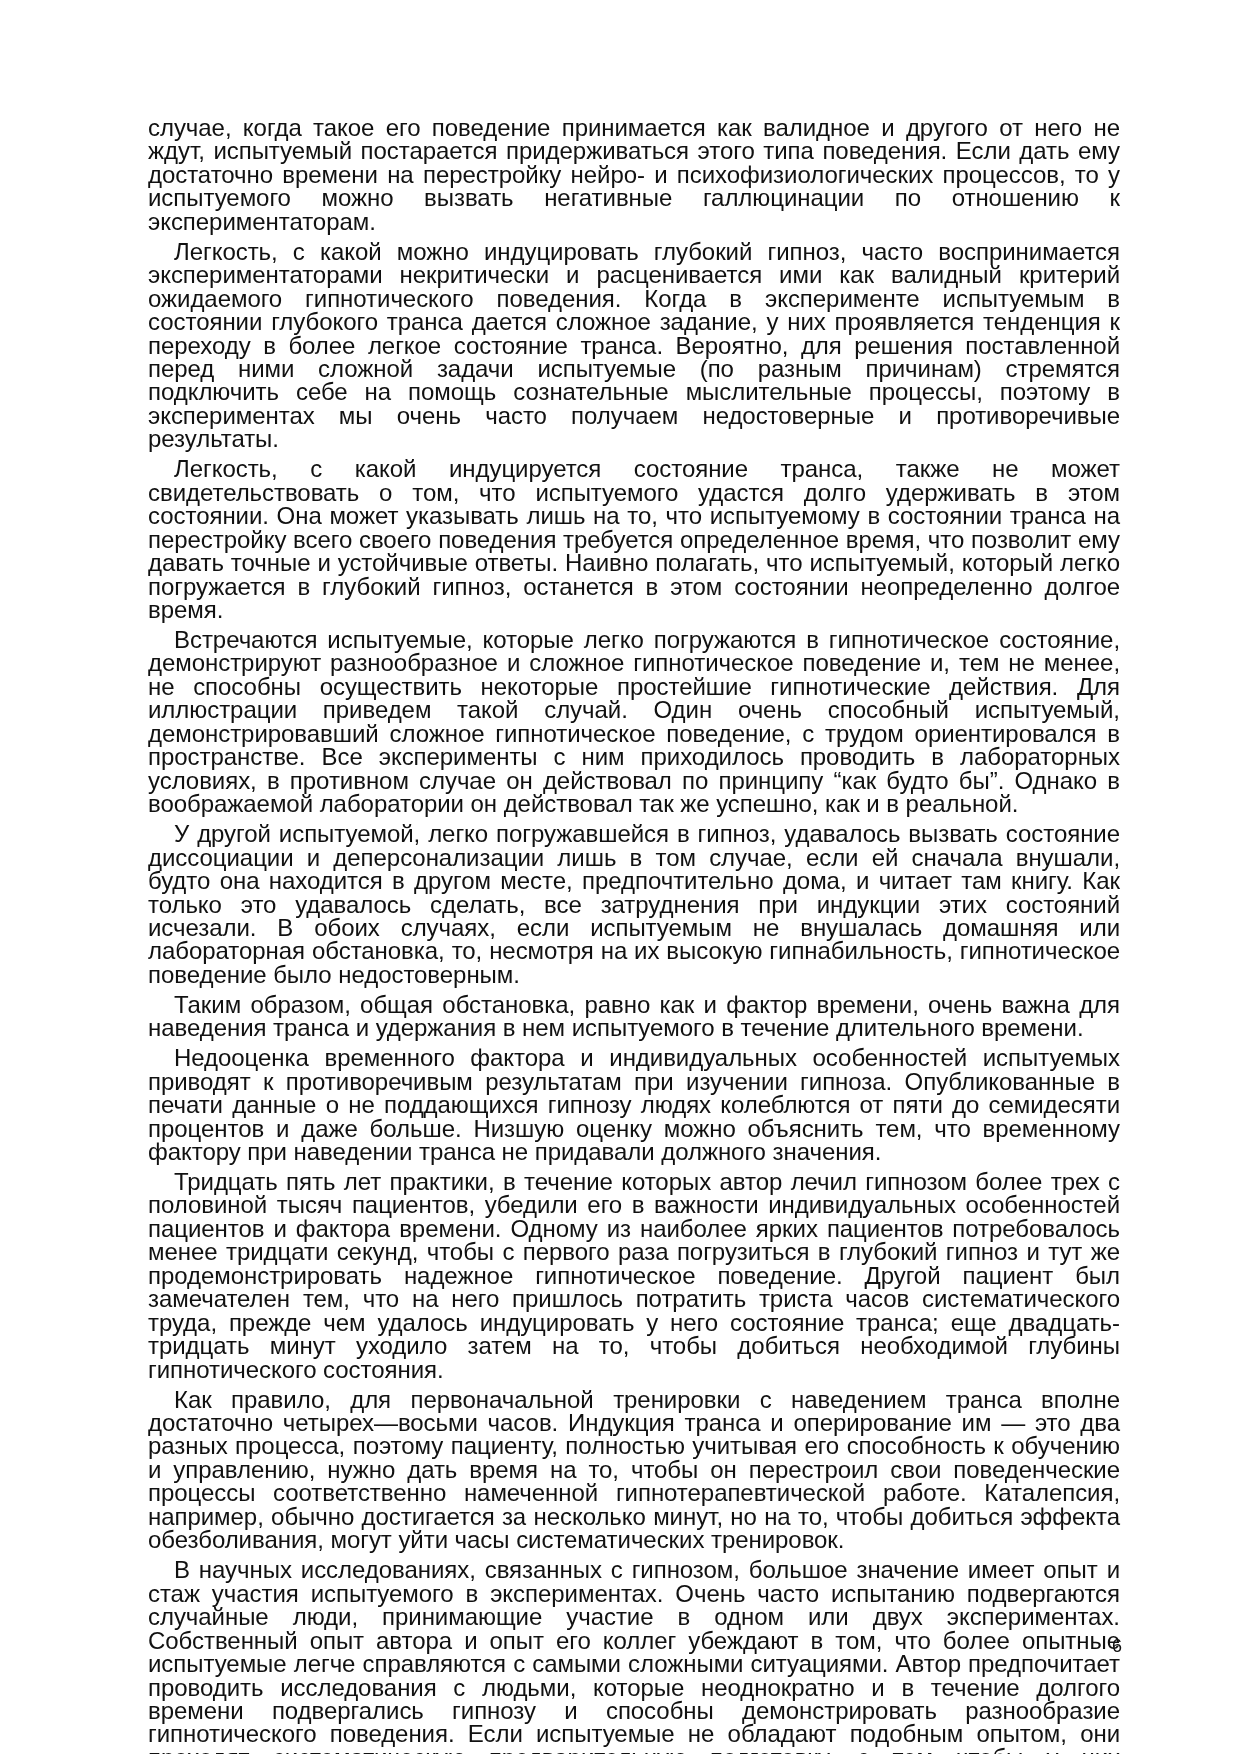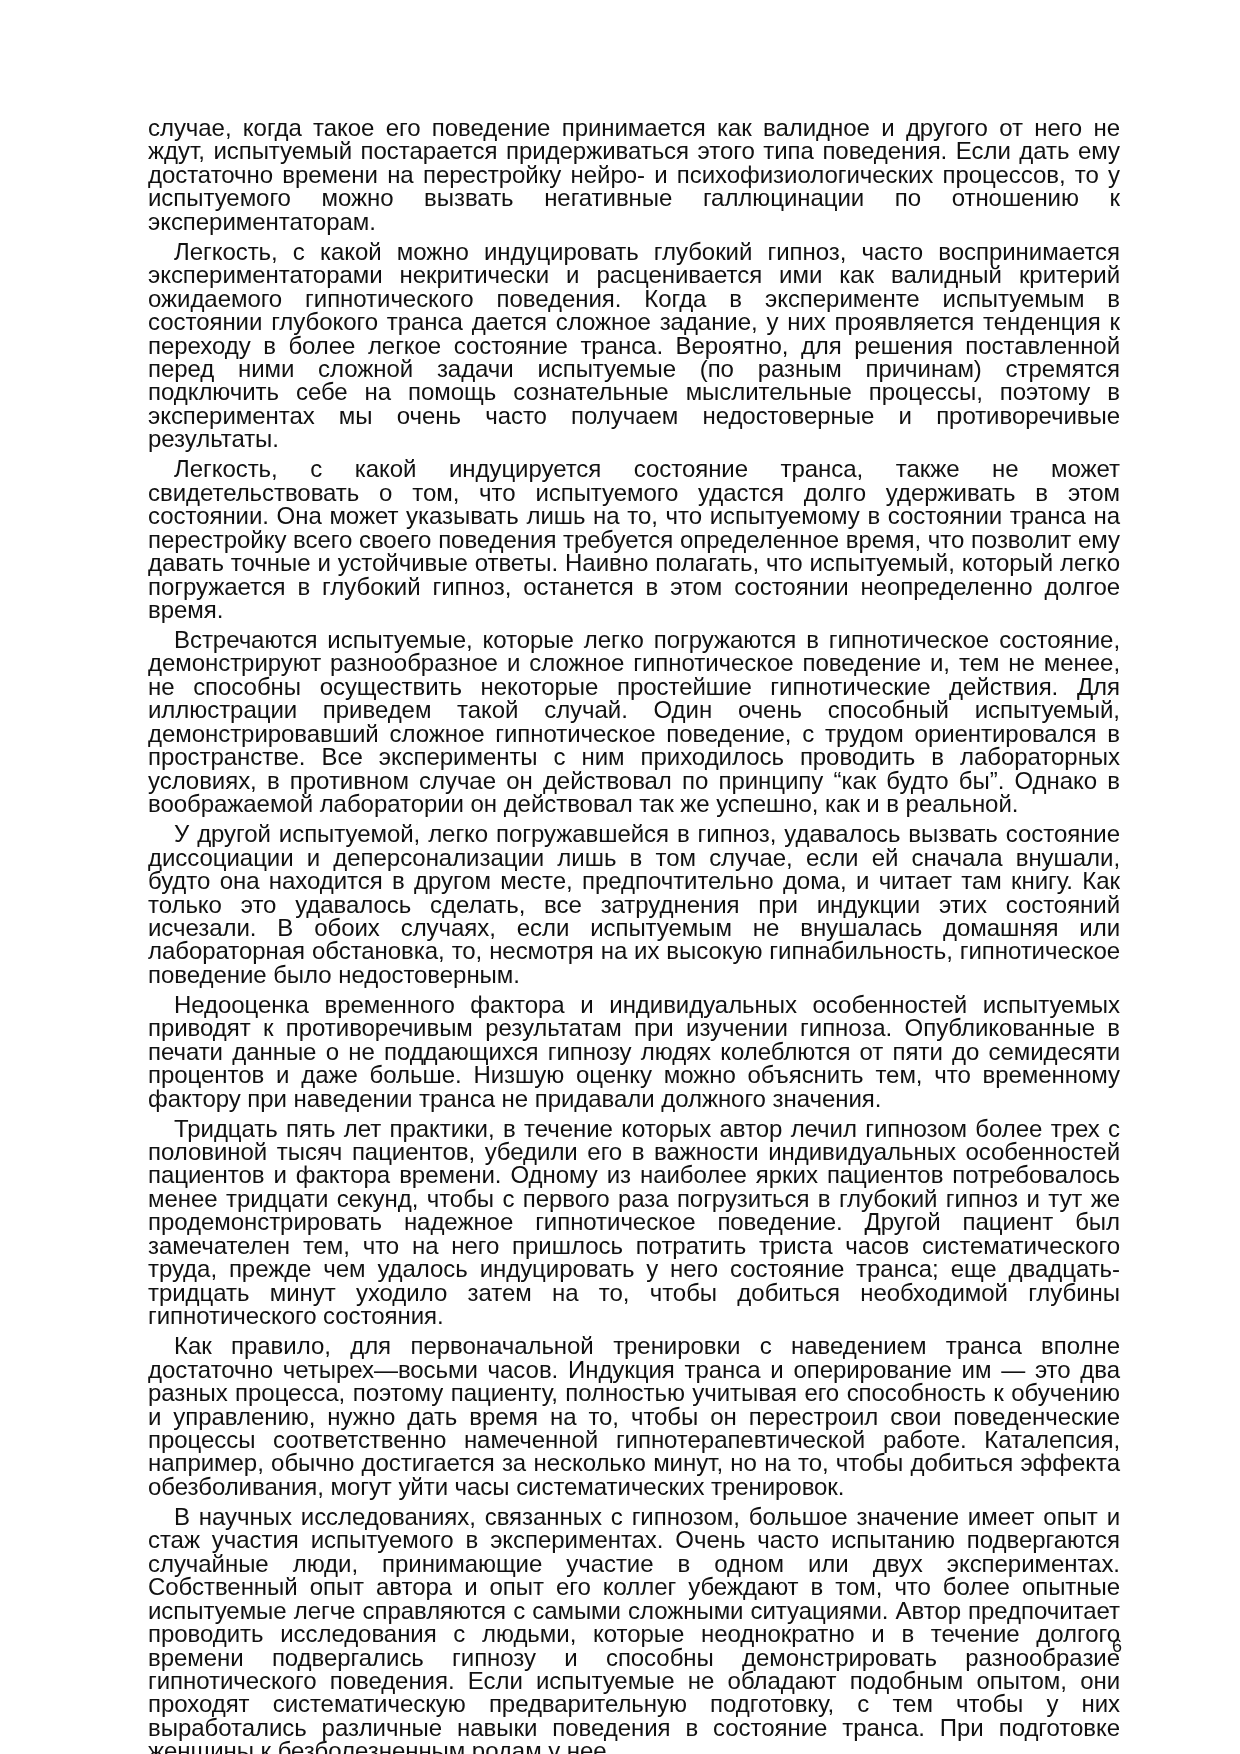--- a/index.html
+++ b/index.html
@@ -34,19 +34,20 @@
 </style>
 </head>
 <body>
 
 <div class="page">
   <p class="first">случае, когда такое его поведение принимается как валидное и другого от него не ждут, испытуемый постарается придерживаться этого типа поведения. Если дать ему достаточно времени на перестройку нейро- и психофизиологических процессов, то у испытуемого можно вызвать негативные галлюцинации по отношению к экспериментаторам.</p>
   <p>Легкость, с какой можно индуцировать глубокий гипноз, часто воспринимается экспериментаторами некритически и расценивается ими как валидный критерий ожидаемого гипнотического поведения. Когда в эксперименте испытуемым в состоянии глубокого транса дается сложное задание, у них проявляется тенденция к переходу в более легкое состояние транса. Вероятно, для решения поставленной перед ними сложной задачи испытуемые (по разным причинам) стремятся подключить себе на помощь сознательные мыслительные процессы, поэтому в экспериментах мы очень часто получаем недостоверные и противоречивые результаты.</p>
   <p>Легкость, с какой индуцируется состояние транса, также не может свидетельствовать о том, что испытуемого удастся долго удерживать в этом состоянии. Она может указывать лишь на то, что испытуемому в состоянии транса на перестройку всего своего поведения требуется определенное время, что позволит ему давать точные и устойчивые ответы. Наивно полагать, что испытуемый, который легко погружается в глубокий гипноз, останется в этом состоянии неопределенно долгое время.</p>
   <p>Встречаются испытуемые, которые легко погружаются в гипнотическое состояние, демонстрируют разнообразное и сложное гипнотическое поведение и, тем не менее, не способны осуществить некоторые простейшие гипнотические действия. Для иллюстрации приведем такой случай. Один очень способный испытуемый, демонстрировавший сложное гипнотическое поведение, с трудом ориентировался в пространстве. Все эксперименты с ним приходилось проводить в лабораторных условиях, в противном случае он действовал по принципу “как будто бы”. Однако в воображаемой лаборатории он действовал так же успешно, как и в реальной.</p>
   <p>У другой испытуемой, легко погружавшейся в гипноз, удавалось вызвать состояние диссоциации и деперсонализации лишь в том случае, если ей сначала внушали, будто она находится в другом месте, предпочтительно дома, и читает там книгу. Как только это удавалось сделать, все затруднения при индукции этих состояний исчезали. В обоих случаях, если испытуемым не внушалась домашняя или лабораторная обстановка, то, несмотря на их высокую гипнабильность, гипнотическое поведение было недостоверным.</p>
+  <p>Таким образом, общая обстановка, равно как и фактор времени, очень важна для наведения транса и удержания в нем испытуемого в течение длительного времени.</p>
   <p>Недооценка временного фактора и индивидуальных особенностей испытуемых приводят к противоречивым результатам при изучении гипноза. Опубликованные в печати данные о не поддающихся гипнозу людях колеблются от пяти до семидесяти процентов и даже больше. Низшую оценку можно объяснить тем, что временному фактору при наведении транса не придавали должного значения.</p>
   <p>Тридцать пять лет практики, в течение которых автор лечил гипнозом более трех с половиной тысяч пациентов, убедили его в важности индивидуальных особенностей пациентов и фактора времени. Одному из наиболее ярких пациентов потребовалось менее тридцати секунд, чтобы с первого раза погрузиться в глубокий гипноз и тут же продемонстрировать надежное гипнотическое поведение. Другой пациент был замечателен тем, что на него пришлось потратить триста часов систематического труда, прежде чем удалось индуцировать у него состояние транса; еще двадцать-тридцать минут уходило затем на то, чтобы добиться необходимой глубины гипнотического состояния.</p>
   <p>Как правило, для первоначальной тренировки с наведением транса вполне достаточно четырех—восьми часов. Индукция транса и оперирование им — это два разных процесса, поэтому пациенту, полностью учитывая его способность к обучению и управлению, нужно дать время на то, чтобы он перестроил свои поведенческие процессы соответственно намеченной гипнотерапевтической работе. Каталепсия, например, обычно достигается за несколько минут, но на то, чтобы добиться эффекта обезболивания, могут уйти часы систематических тренировок.</p>
   <p>В научных исследованиях, связанных с гипнозом, большое значение имеет опыт и стаж участия испытуемого в экспериментах. Очень часто испытанию подвергаются случайные люди, принимающие участие в одном или двух экспериментах. Собственный опыт автора и опыт его коллег убеждают в том, что более опытные испытуемые легче справляются с самыми сложными ситуациями. Автор предпочитает проводить исследования с людьми, которые неоднократно и в течение долгого времени подвергались гипнозу и способны демонстрировать разнообразие гипнотического поведения. Если испытуемые не обладают подобным опытом, они проходят систематическую предварительную подготовку, с тем чтобы у них выработались различные навыки поведения в состояние транса. При подготовке женщины к безболезненным родам у нее</p>
 </div>
 
 <div class="page-number">6</div>
 
 </body></html>

